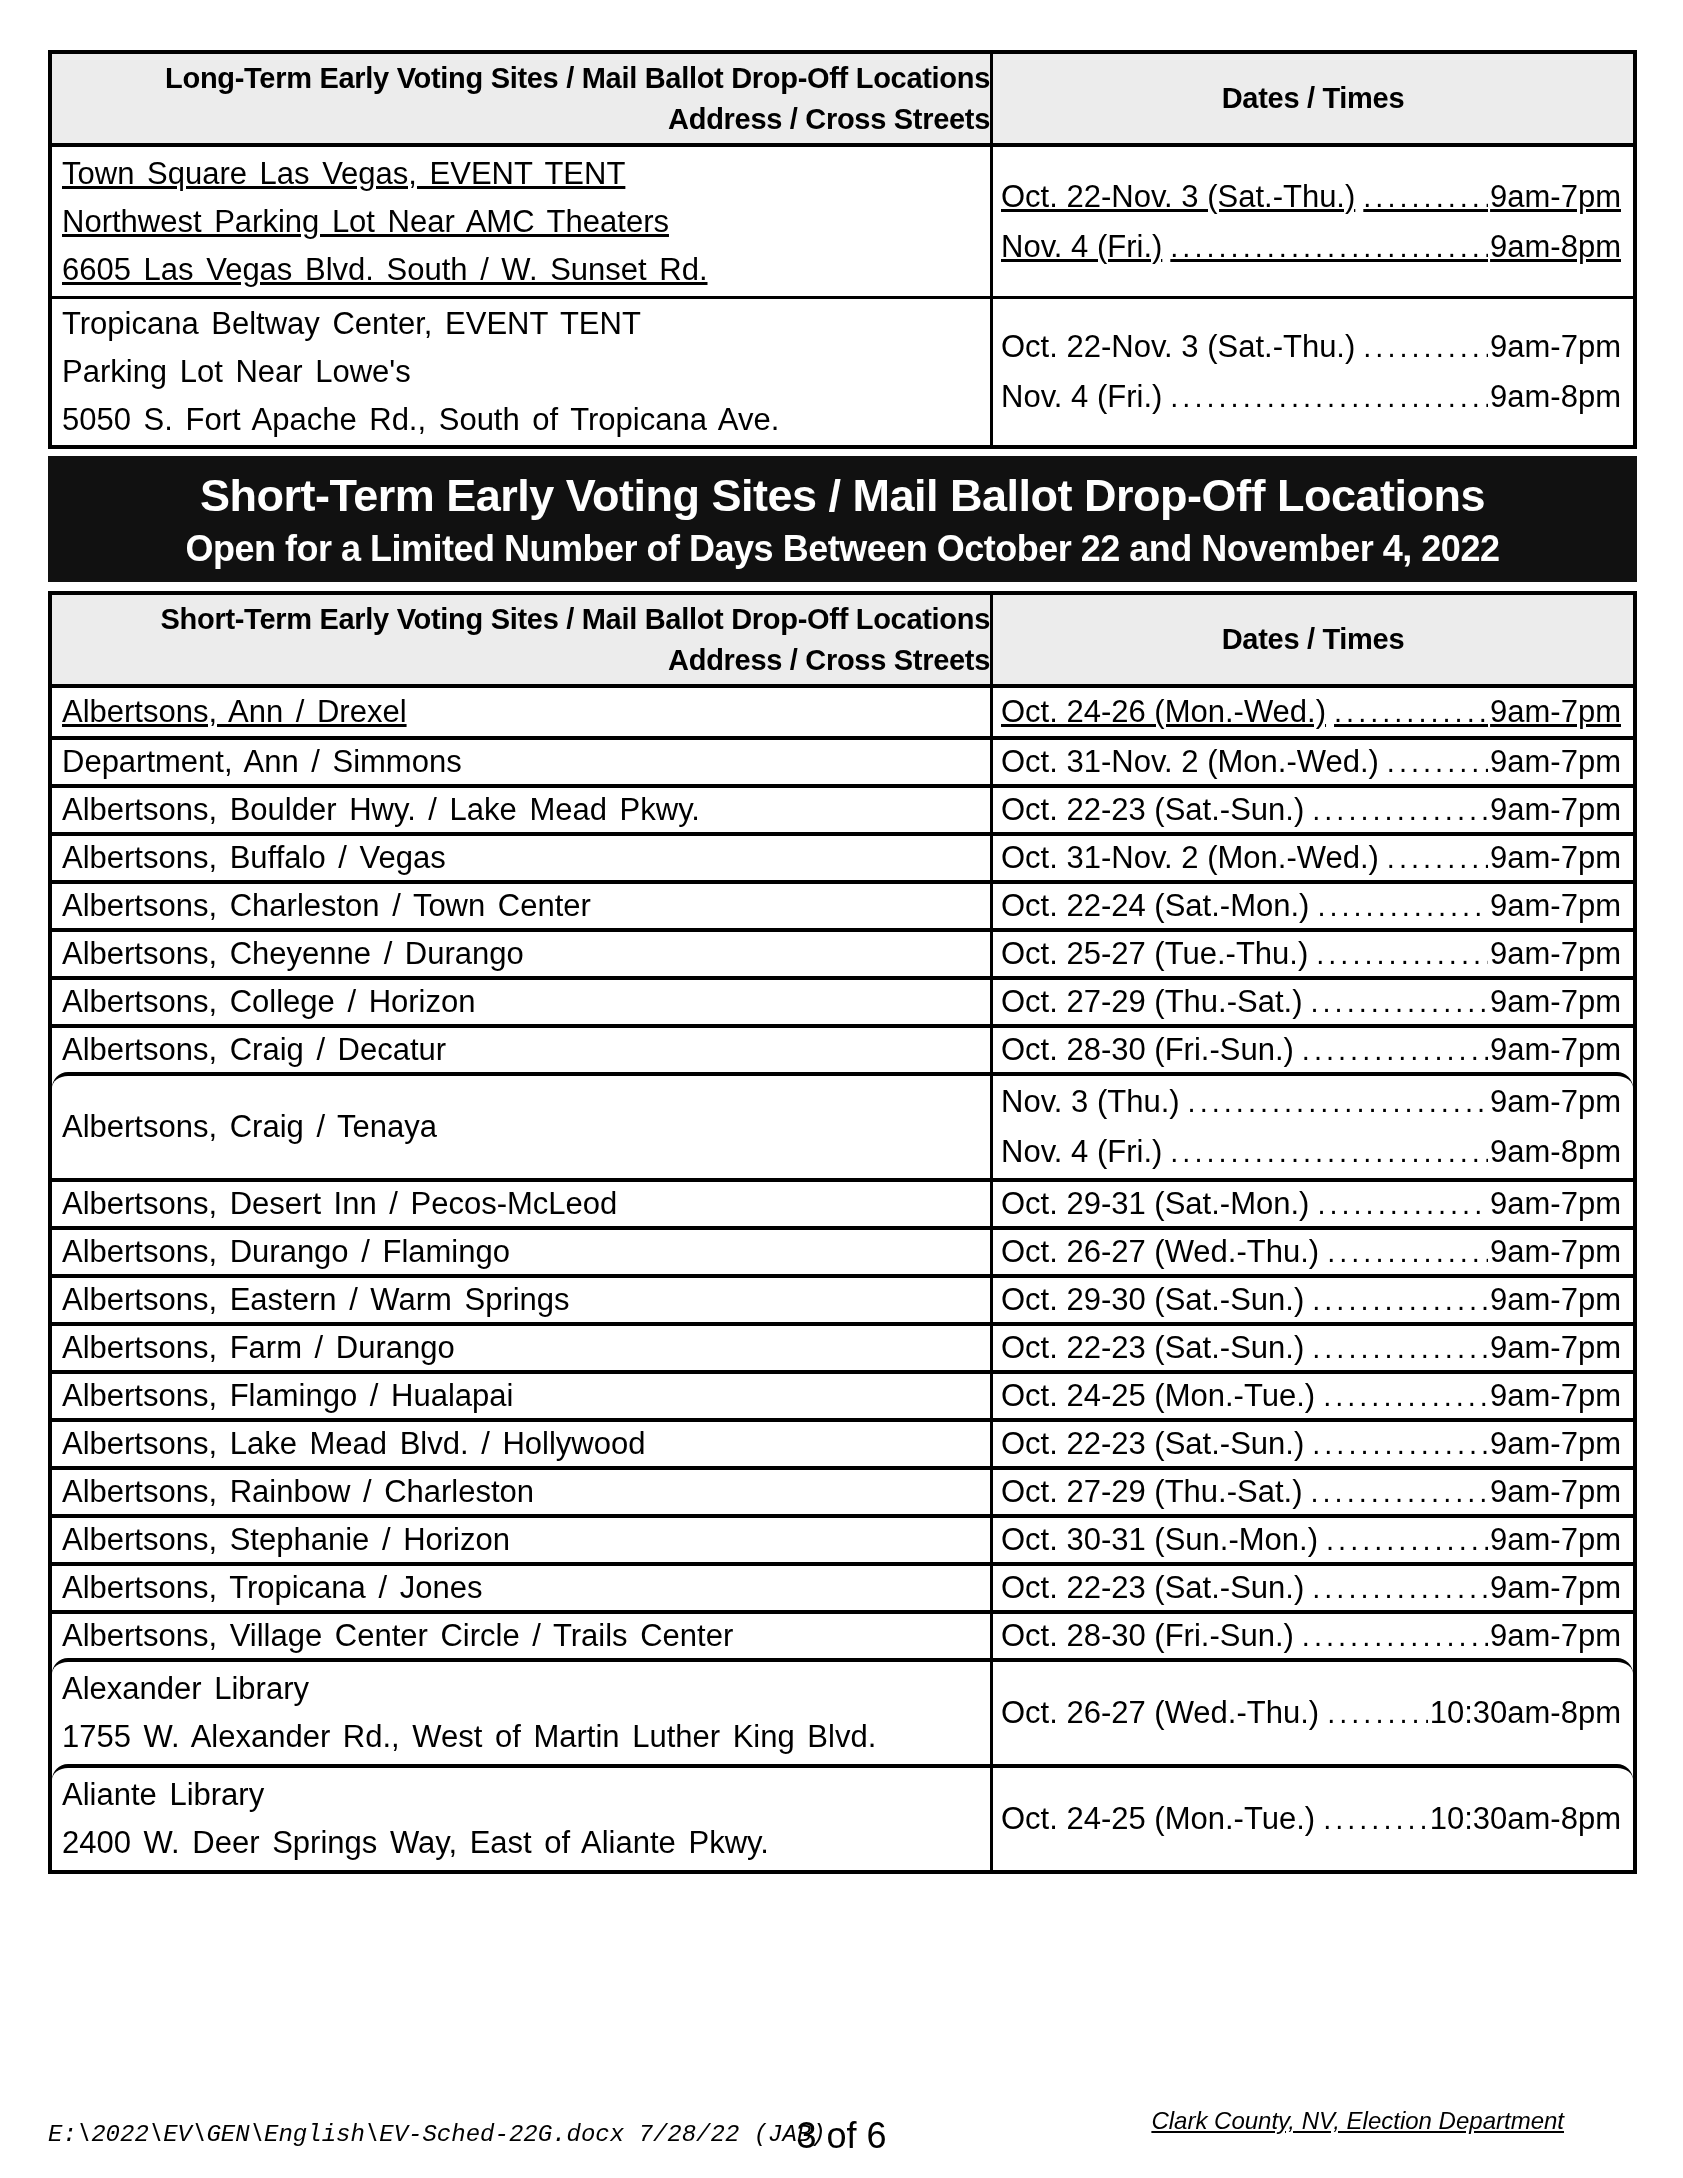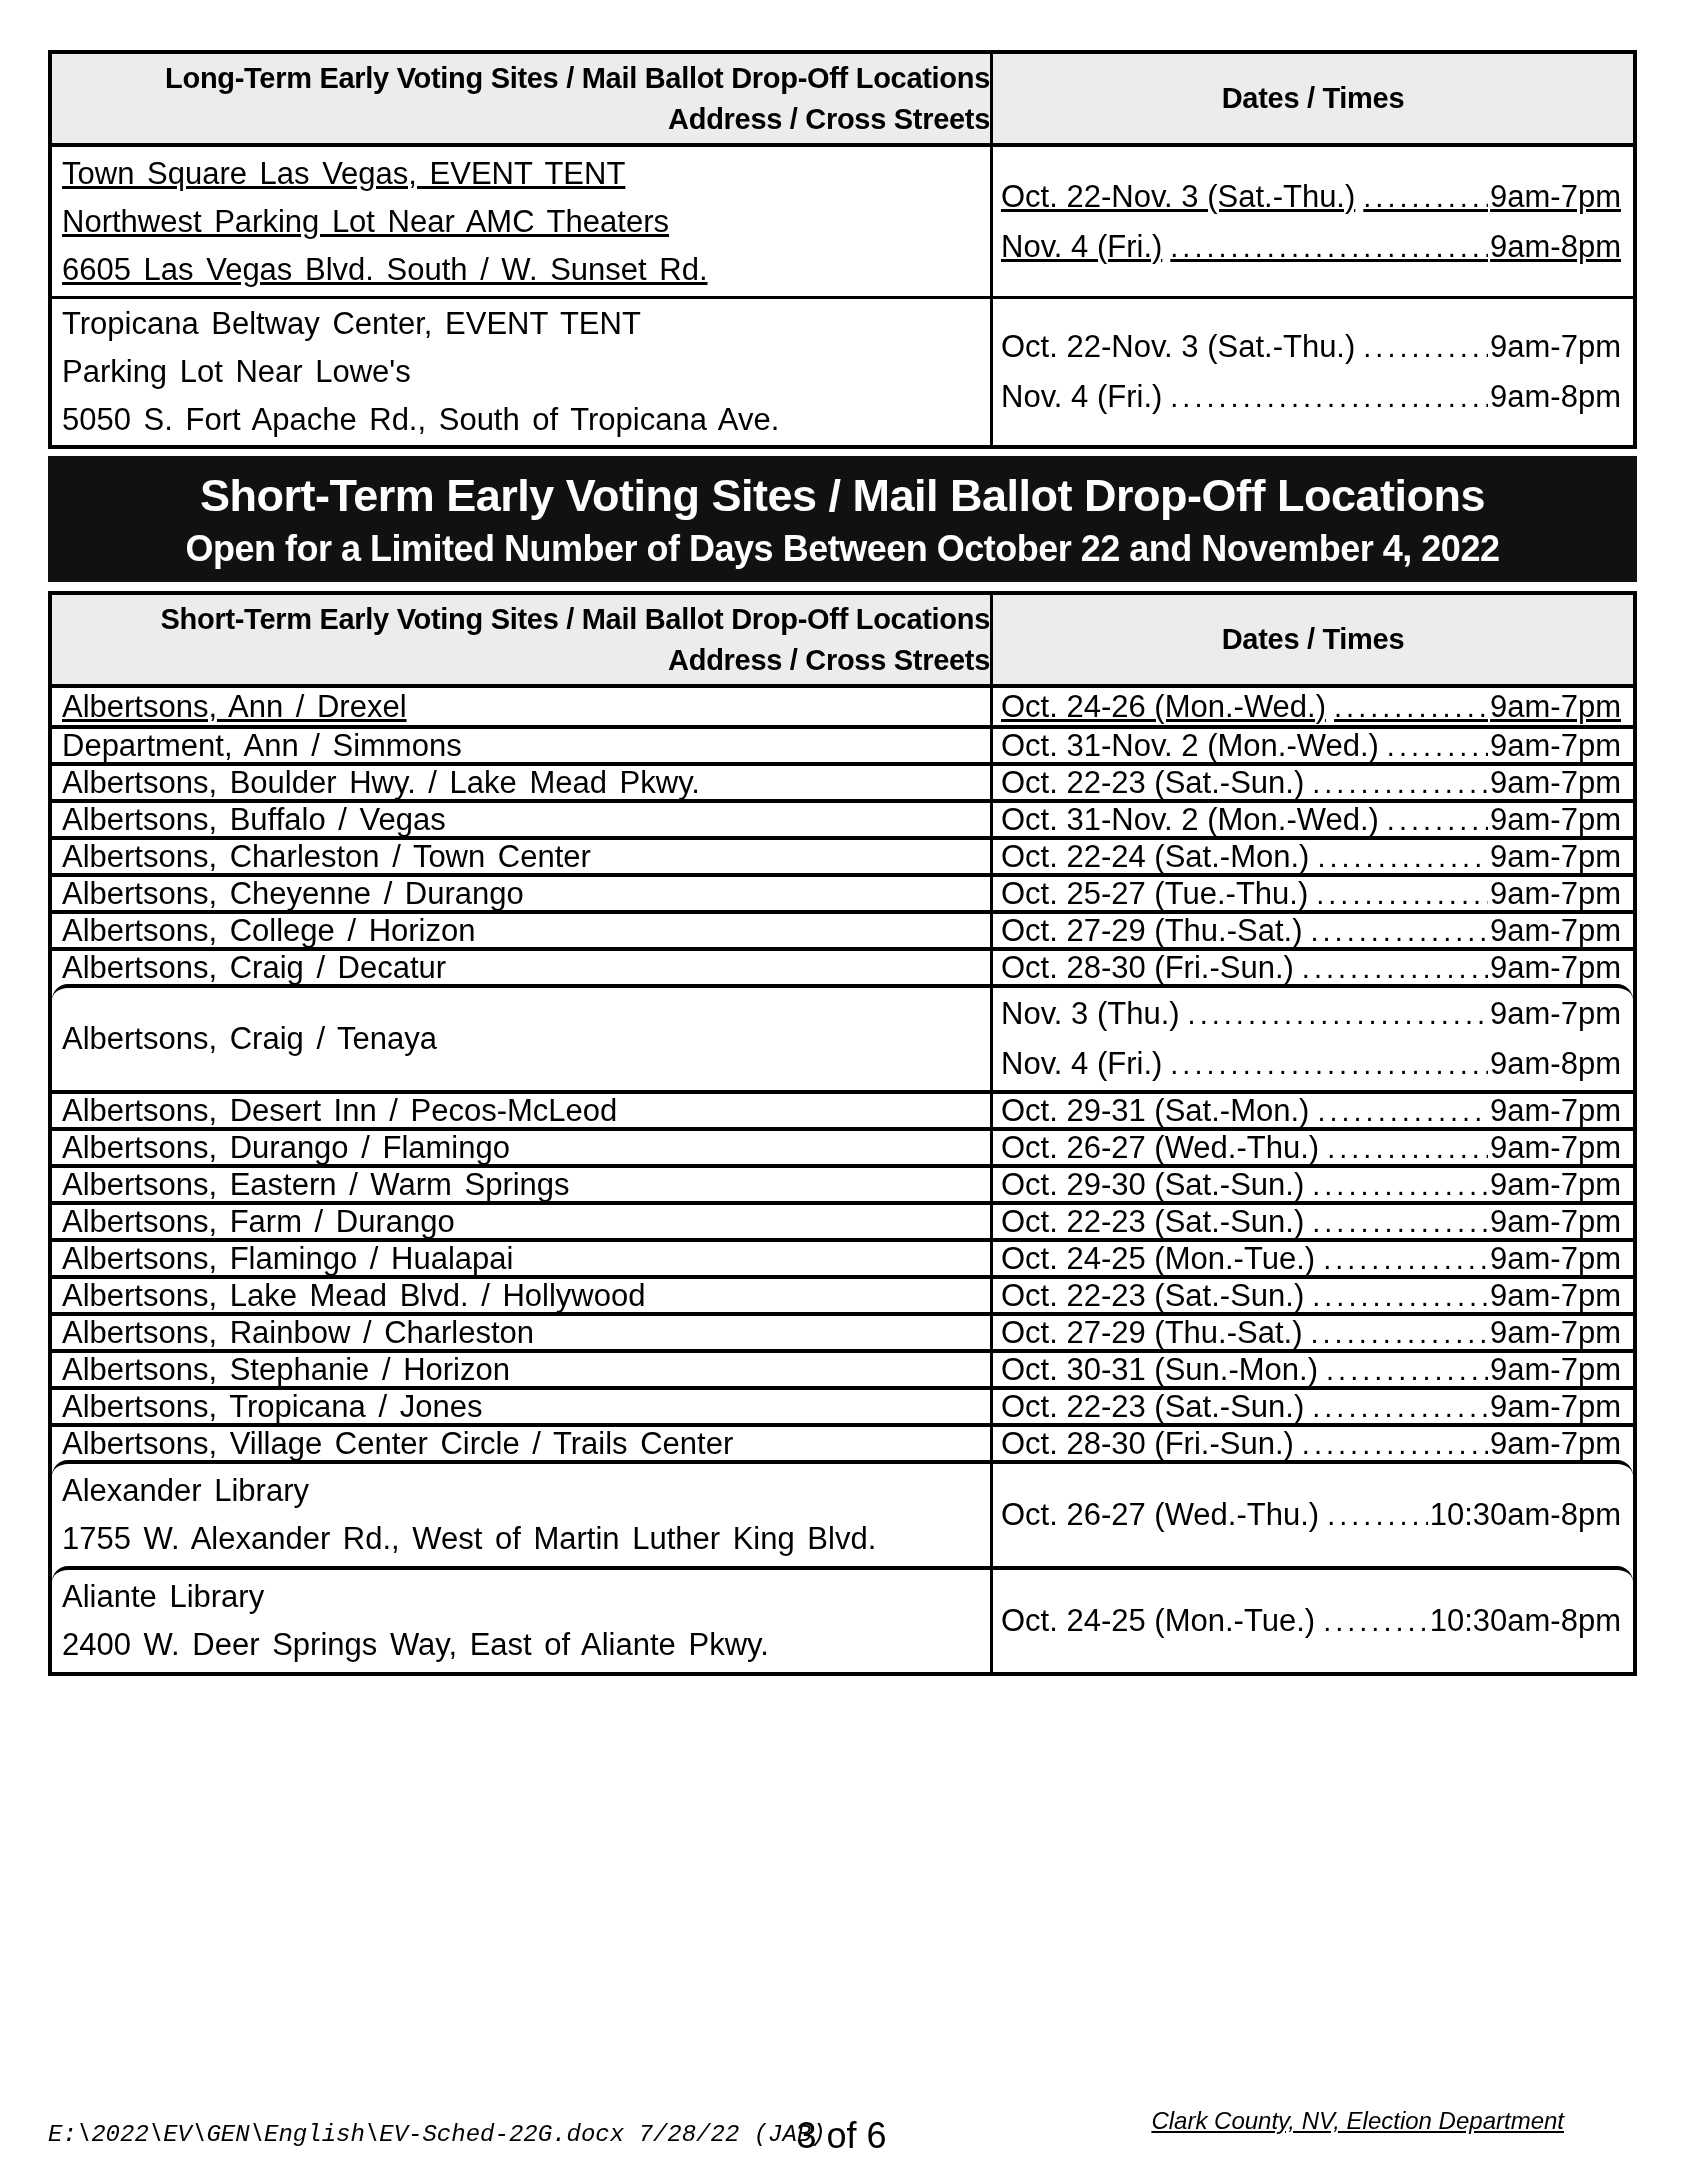--- a/index.html
+++ b/index.html
@@ -22,21 +22,21 @@
   .th { font-weight:bold; font-size:29px; line-height:41px; letter-spacing:-0.3px;align-items:flex-end; }
   .th-left {
     width:941px; box-sizing:border-box; border-right:3px solid #000;
     display:flex; flex-direction:column; justify-content:center; text-align:center;
   }
   .th-right { flex:1; display:flex; align-items:center; justify-content:center; }
 
   .row { display:flex; border-top:4px solid #000; box-sizing:border-box; }
   .tbody .row:first-child { border-top:0;text-decoration:underline; }
   .row-lt     { height:149px; }
-  .row-single { height:37px;  }
+  .row-single { height:48px;  }
   .row-tall   { height:106px;border-radius:16px; }
   .long-term .row { border-top:3px solid #000; }
   .long-term .tbody .row:first-child { border-top:0; }
 
   .cell-address {
     width:941px; box-sizing:border-box; border-right:3px solid #000;
     padding:0 10px 0 10px; display:flex; flex-direction:column; justify-content:center;
     overflow:hidden;
   }
   .addr-line { font-size:31px; line-height:48px; white-space:nowrap; word-spacing:4px; }

